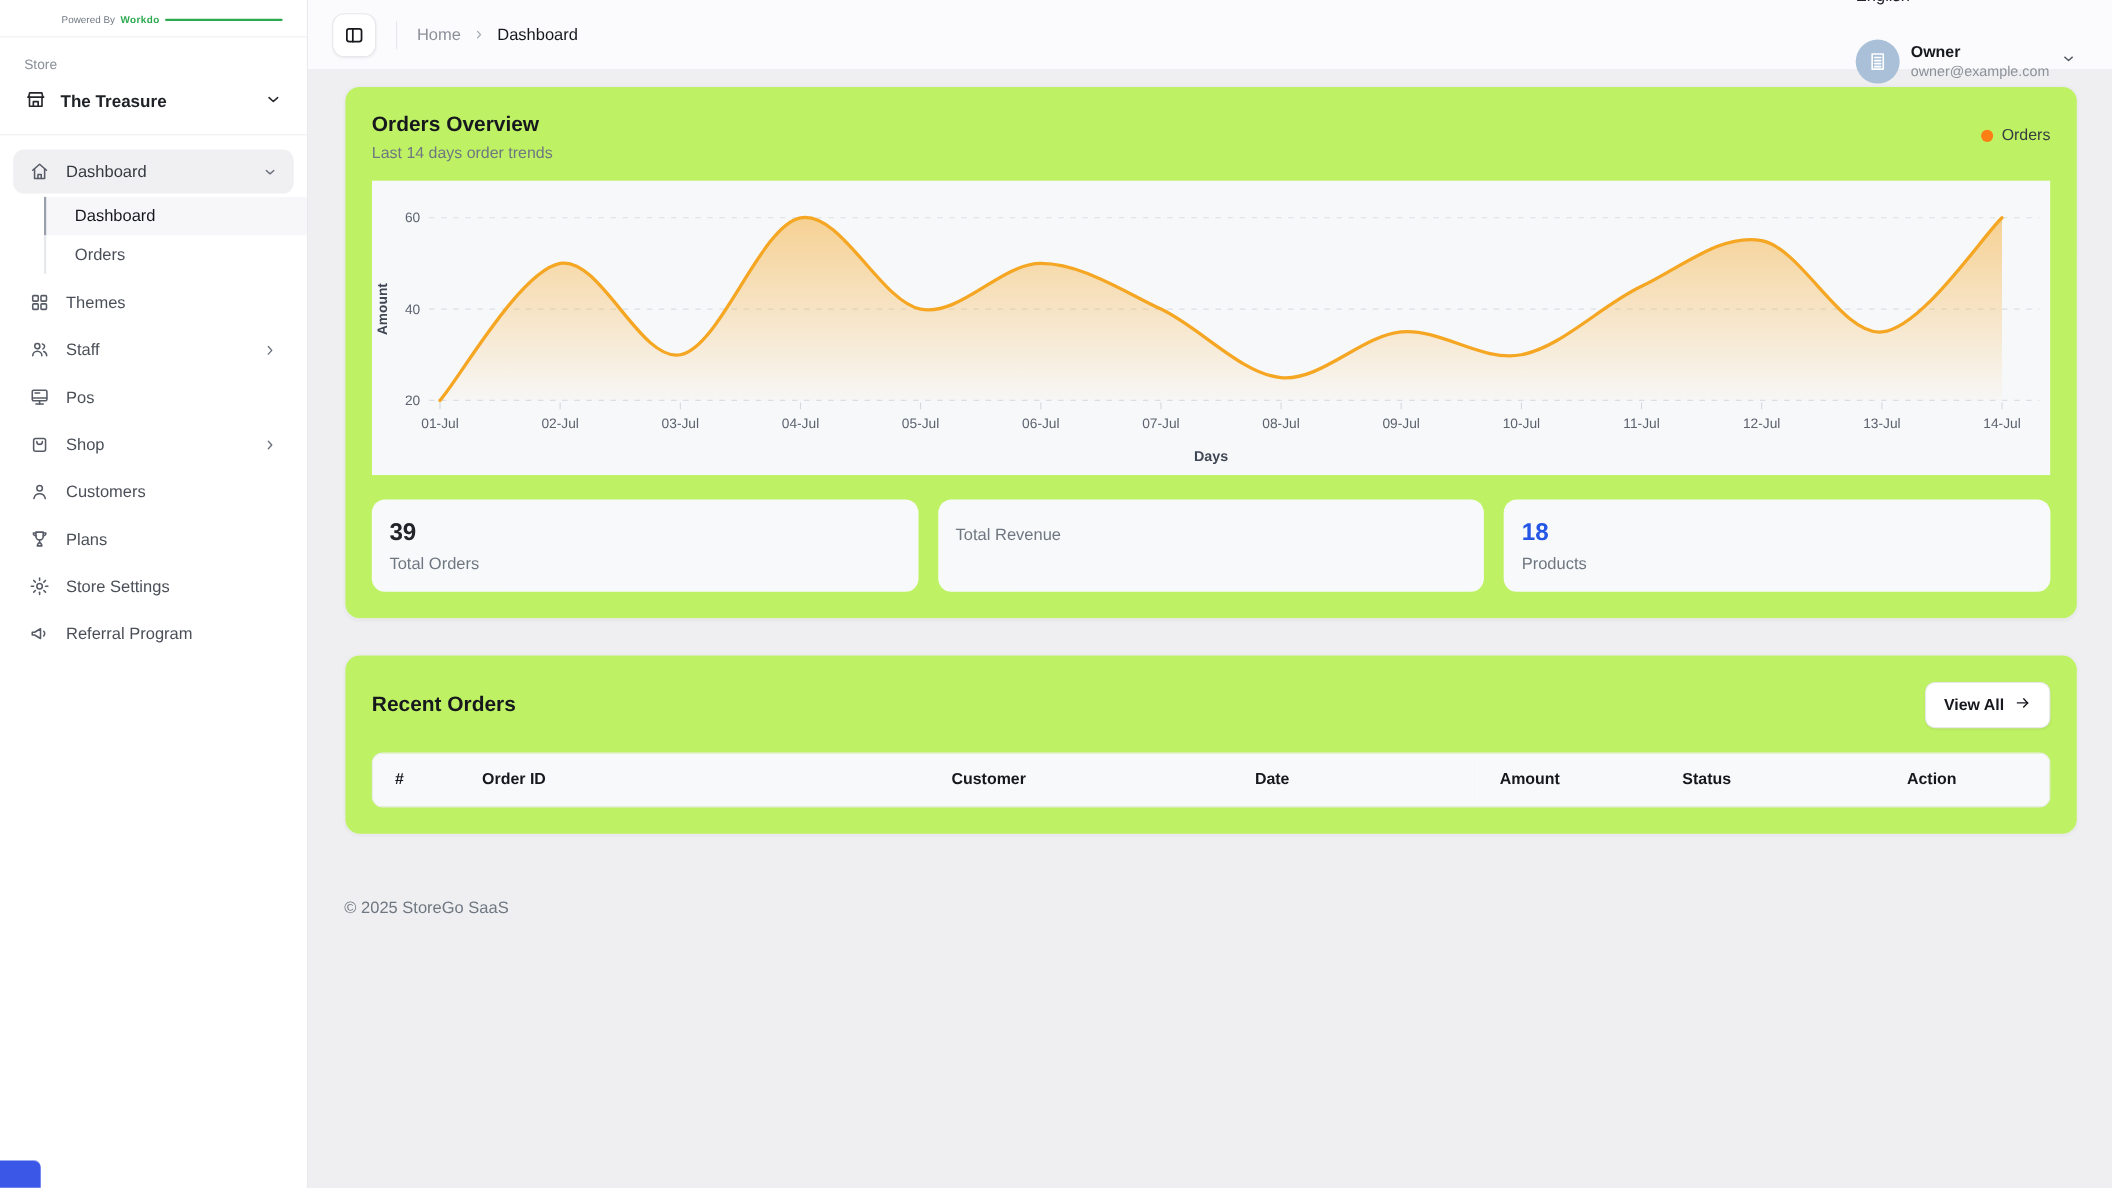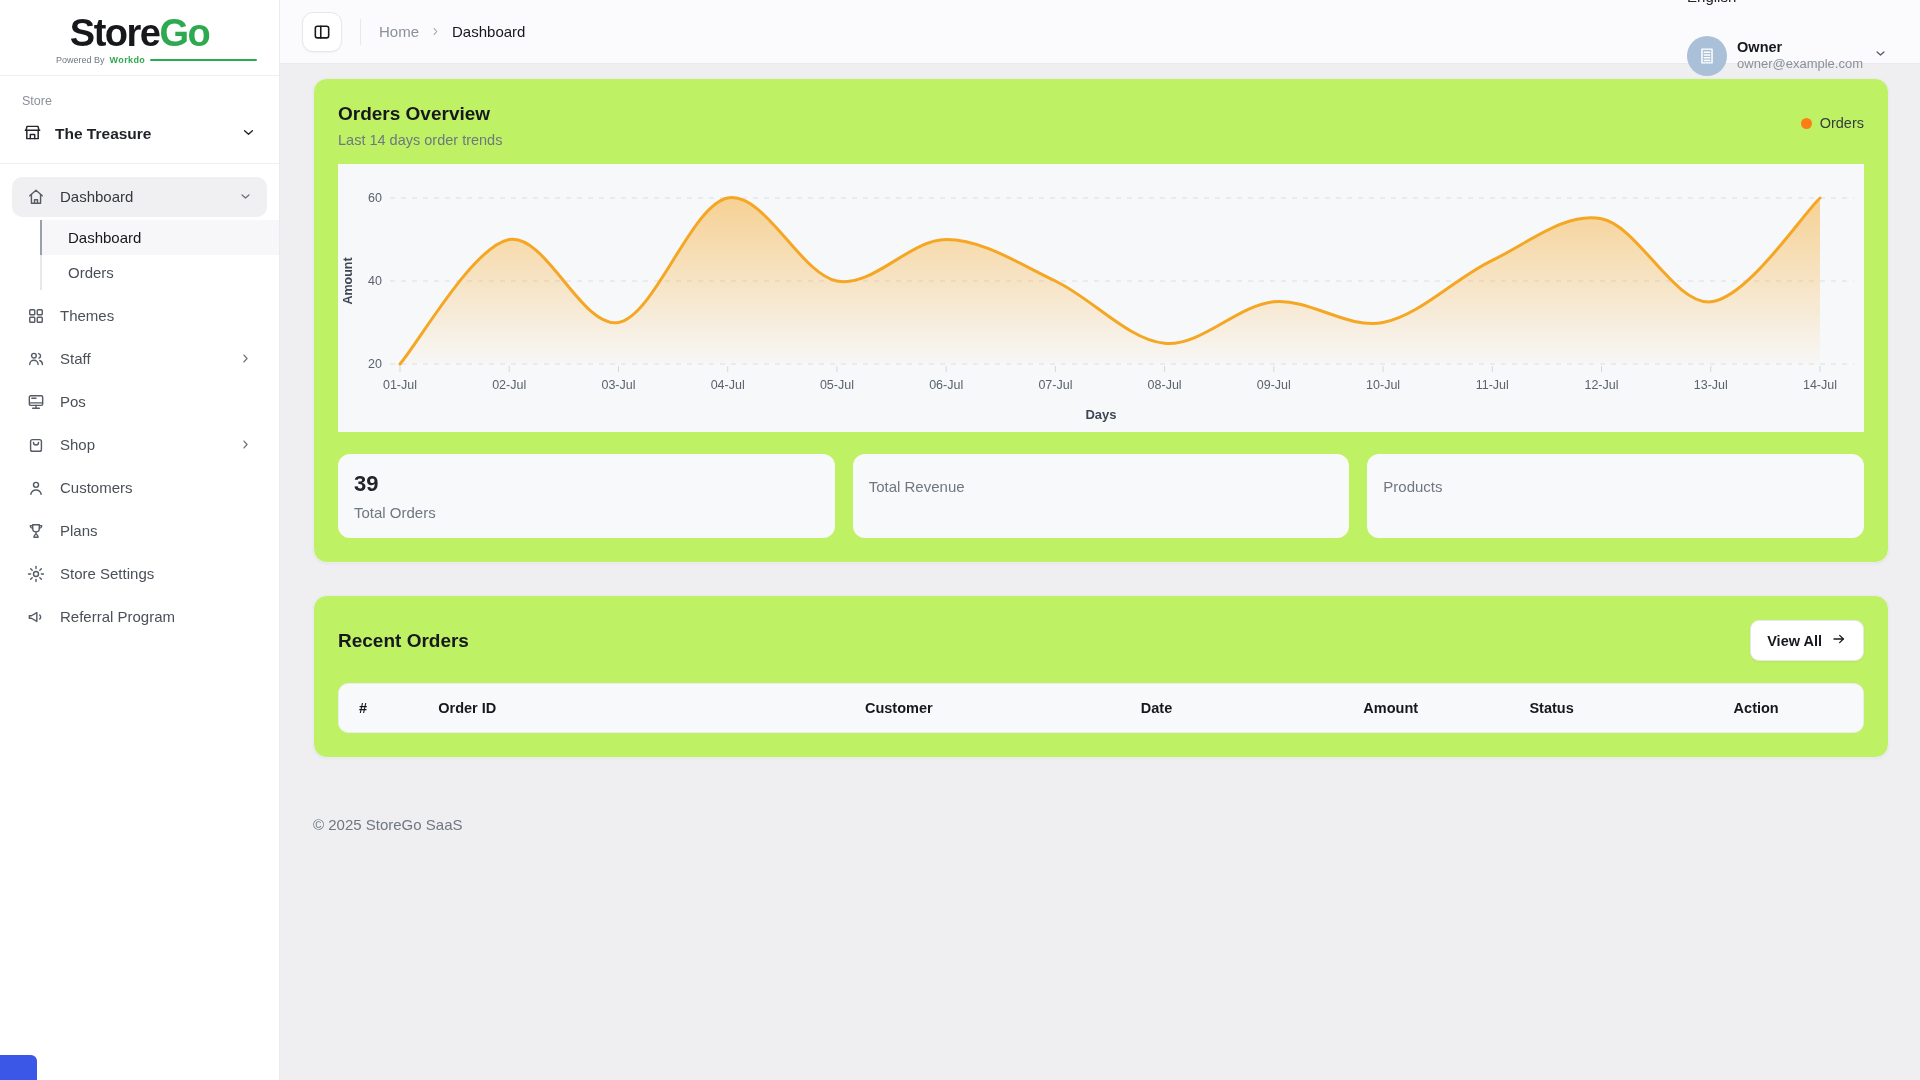--- a/index.html
+++ b/index.html
@@ -85,21 +85,20 @@
 
   .fab { position:fixed; left:0; bottom:0; width:37px; height:25px; background:#3a57e8; border-radius:0 6px 0 0; cursor:pointer; }
 </style>
 </head>
 <body>
 
 <div class="app">
 
   <aside class="sidebar">
     <div class="logo">
-      <div class="logo-main"><span>Store</span><span class="g">Go</span></div>
       <div class="powered">
         <span>Powered By</span>
         <span class="wd">Workdo</span>
         <span class="ln"></span>
       </div>
     </div>
 
     <div class="store-sec">
       <div class="store-lbl">Store</div>
       <div class="store-row">
@@ -349,20 +348,21 @@
         </div>
         <div class="stats">
           <div class="stat">
             <div class="v" id="stat-v-0" style="color: rgb(33, 37, 41);">39</div>
             <div class="l">Total Orders</div>
           </div>
           <div class="stat">
             <div class="l">Total Revenue</div>
           </div>
           <div class="stat">
+            <div class="v" id="stat-v-2" style="color: rgb(36, 87, 230);">18</div>
             <div class="l">Products</div>
           </div>
         </div>
       </section>
 
       <section class="card recent">
         <div class="ro-head">
           <h2>Recent Orders</h2>
           <button class="view-all">
             <span>View All</span>

